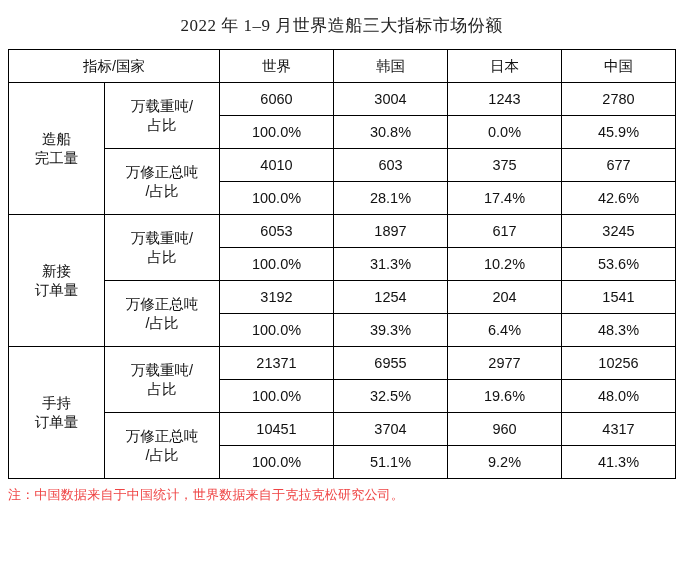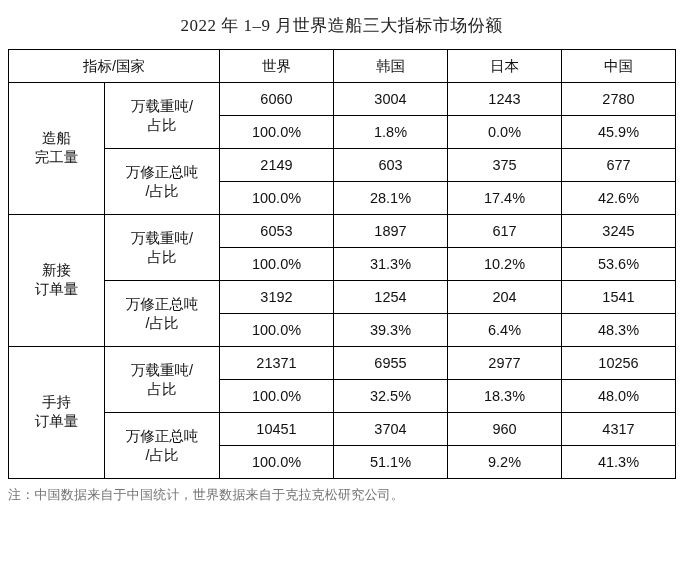--- a/index.html
+++ b/index.html
@@ -46,40 +46,39 @@
     height: 26px;
     line-height: 1.25;
   }
   td.hdr {
     height: 36px;
     font-size: 15px;
   }
   td.group {
     font-size: 15px;
     line-height: 1.5;
-    font-family: Liberation Mono, monospace;
   }
   td.metric {
     font-size: 14px;
     line-height: 1.35;
     padding-left: 6px;
     padding-right: 6px;
   }
   td.num {
     font-size: 14.5px;
     margin-top: 23px;
   }
   .thickrow td {
     border-top-width: 2px;
   }
   .note {
     width: 667px;
     margin: 7px auto 0 auto;
     font-size: 13px;
-    color: #737373;
+    color: #ef4444;
     text-align: left;
     letter-spacing: 0.2px;
   }
   col.c-group { width: 96px; }
   col.c-metric { width: 115px; }
   col.c-val { width: 114px; }
 </style>
 </head>
 <body>
 
@@ -109,27 +108,27 @@
       <tr class="thickrow">
         <td class="group" rowspan="4">造船<br>完工量</td>
         <td class="metric" rowspan="2">万载重吨/<br>占比</td>
         <td class="num">6060</td>
         <td class="num">3004</td>
         <td class="num">1243</td>
         <td class="num">2780</td>
       </tr>
       <tr>
         <td class="num">100.0%</td>
-        <td class="num">1.8%</td>
+        <td class="num">30.8%</td>
         <td class="num">0.0%</td>
         <td class="num">45.9%</td>
       </tr>
       <tr>
         <td class="metric" rowspan="2">万修正总吨<br>/占比</td>
-        <td class="num">2149</td>
+        <td class="num">4010</td>
         <td class="num">603</td>
         <td class="num">375</td>
         <td class="num">677</td>
       </tr>
       <tr>
         <td class="num">100.0%</td>
         <td class="num">28.1%</td>
         <td class="num">17.4%</td>
         <td class="num">42.6%</td>
       </tr>
@@ -166,21 +165,21 @@
         <td class="group" rowspan="4">手持<br>订单量</td>
         <td class="metric" rowspan="2">万载重吨/<br>占比</td>
         <td class="num">21371</td>
         <td class="num">6955</td>
         <td class="num">2977</td>
         <td class="num">10256</td>
       </tr>
       <tr>
         <td class="num">100.0%</td>
         <td class="num">32.5%</td>
-        <td class="num">18.3%</td>
+        <td class="num">19.6%</td>
         <td class="num">48.0%</td>
       </tr>
       <tr>
         <td class="metric" rowspan="2">万修正总吨<br>/占比</td>
         <td class="num">10451</td>
         <td class="num">3704</td>
         <td class="num">960</td>
         <td class="num">4317</td>
       </tr>
       <tr>

